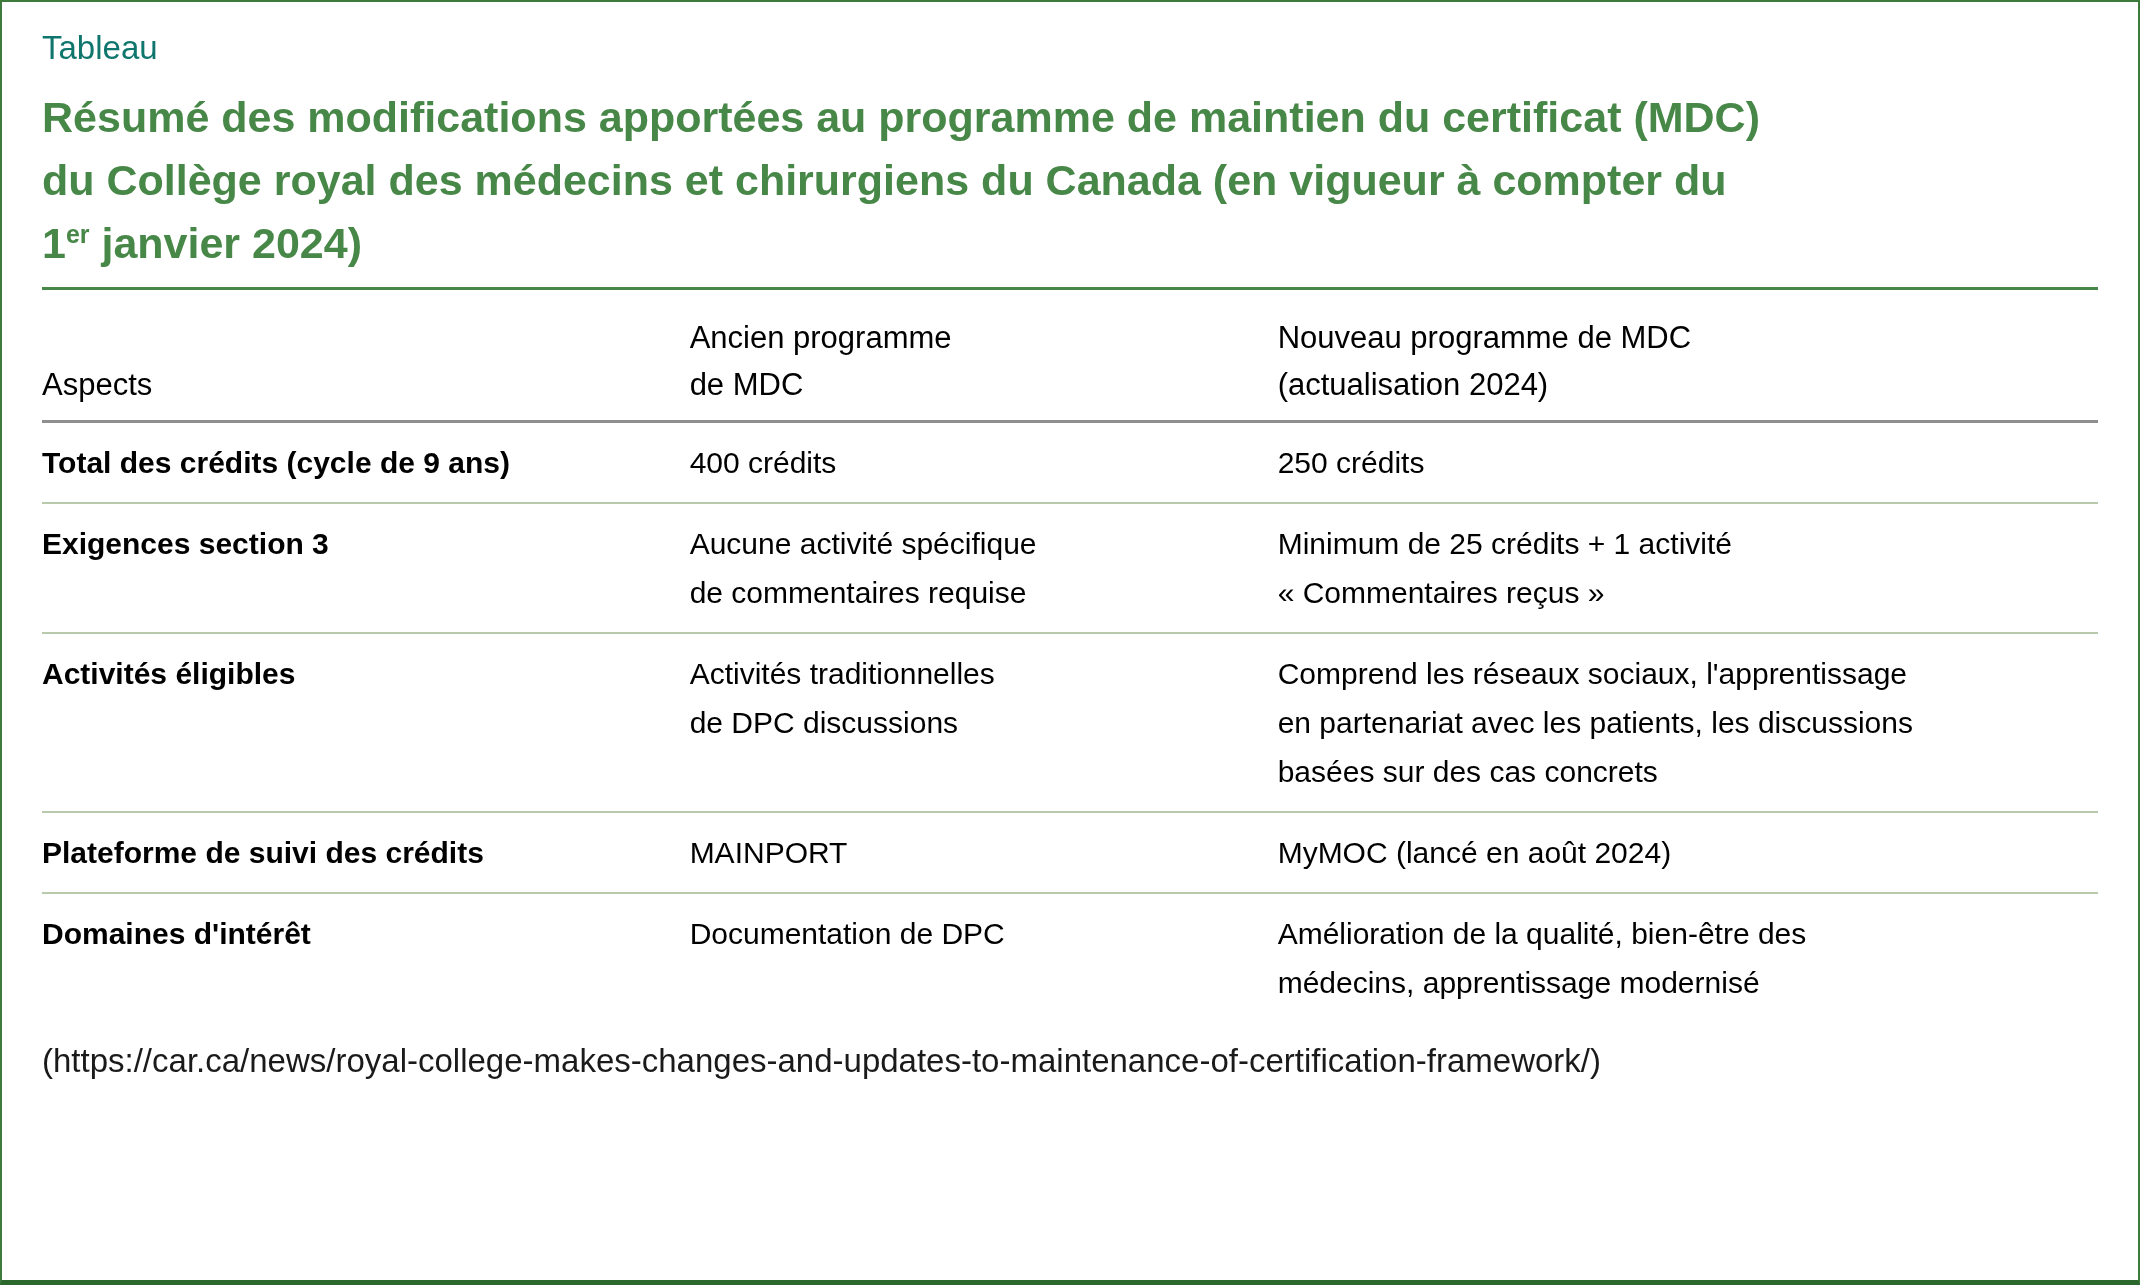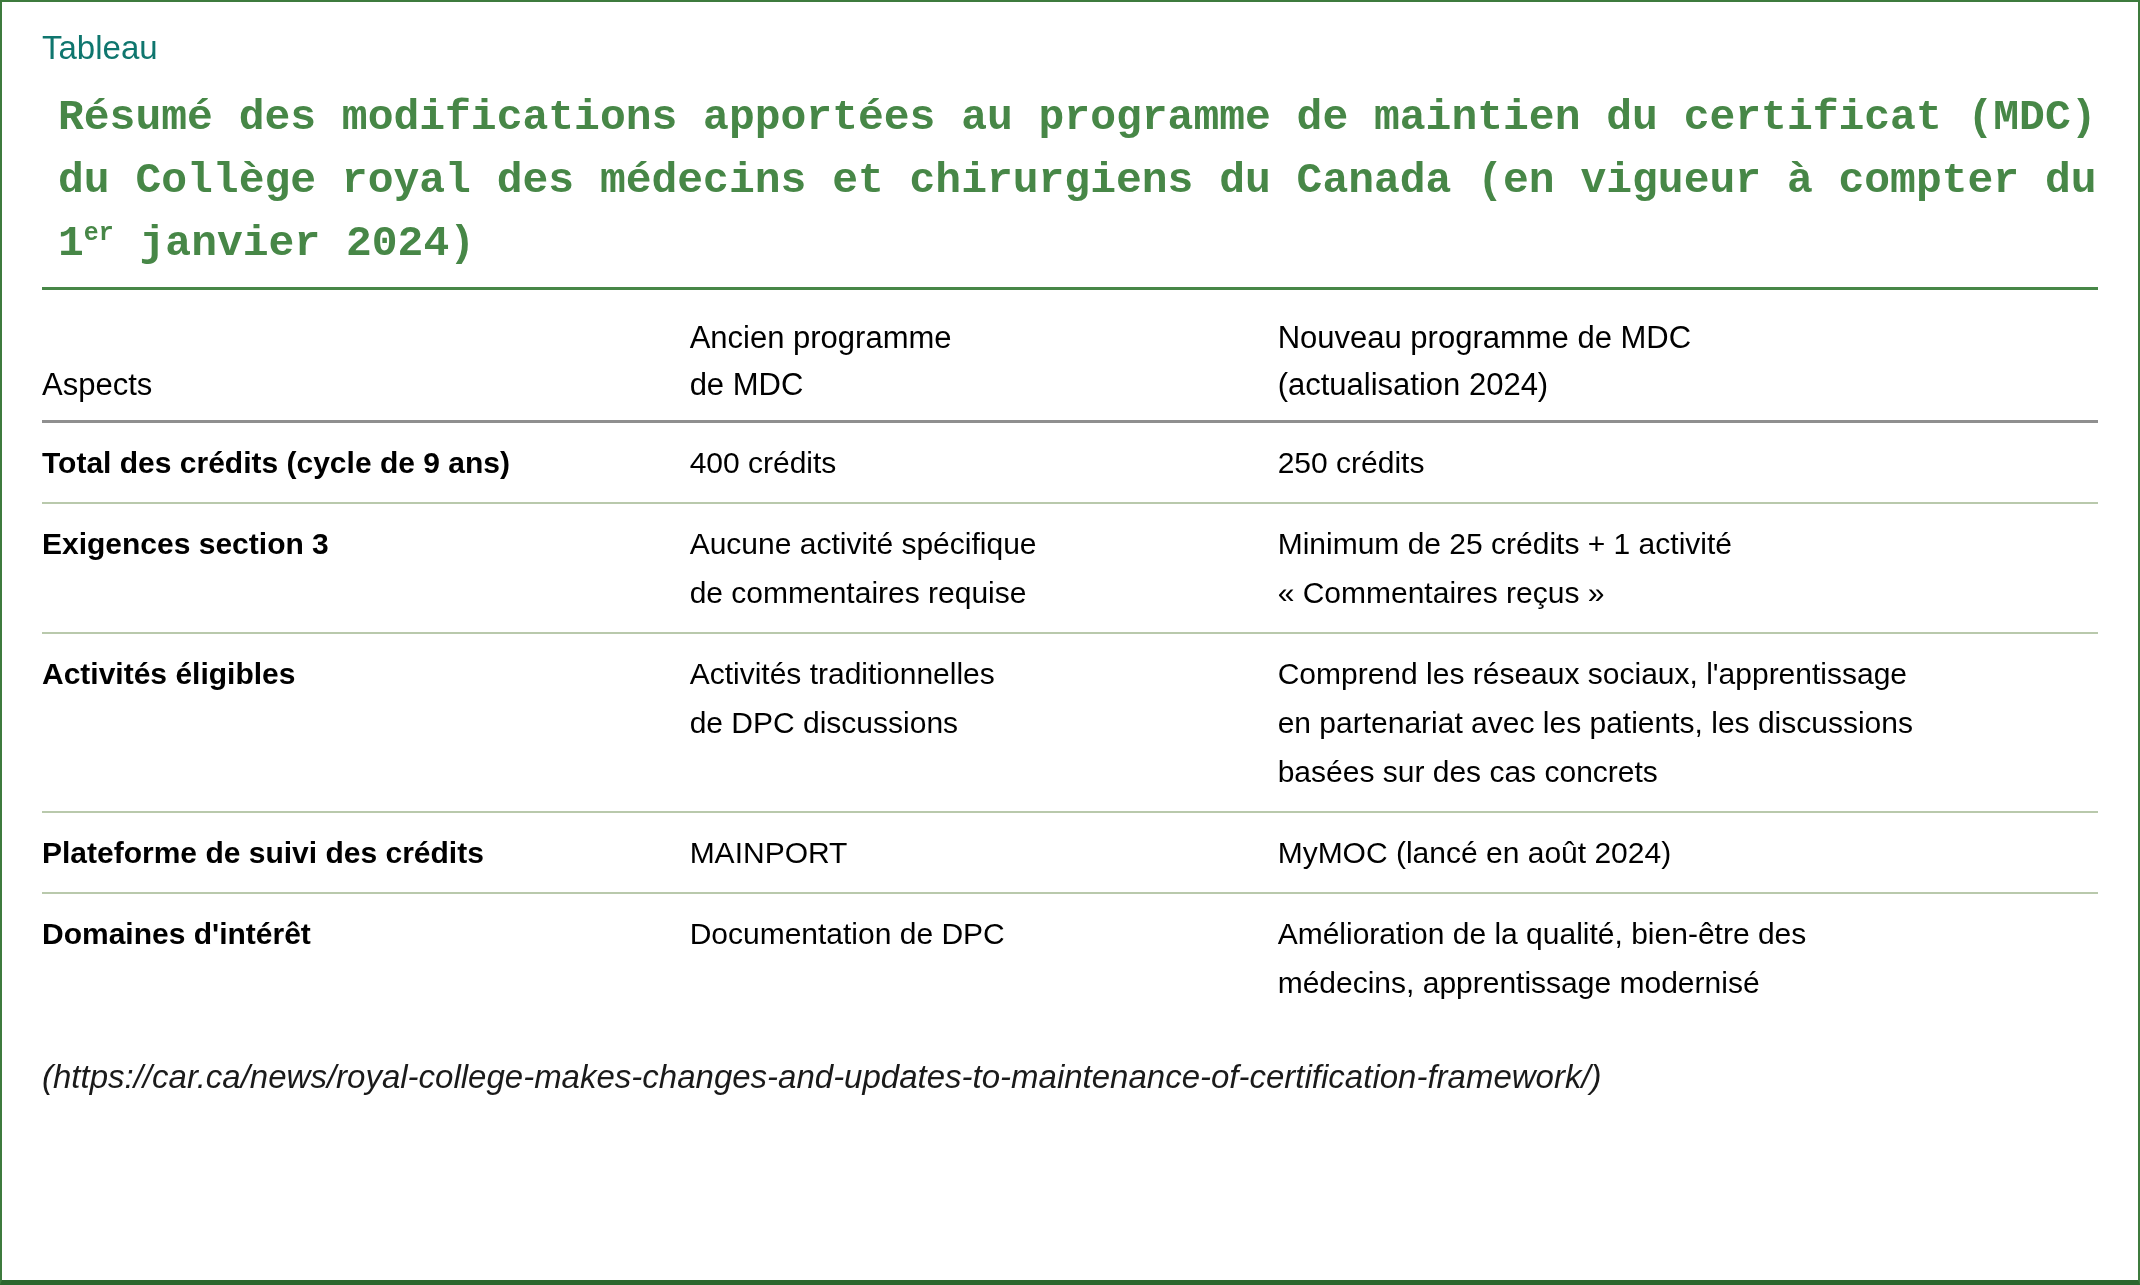--- a/index.html
+++ b/index.html
@@ -18,28 +18,27 @@
     overflow: hidden;
     background: #ffffff;
   }
   .kicker {
     padding-top: 26px;
     font-size: 33px;
     line-height: 40px;
     color: #0f766e;
   }
   h1.title {
-    margin: 18px 0 0 16px;
+    margin: 18px 0 0 0;
     font-size: 43px;
     font-weight: bold;
     color: #478747;
     line-height: 63px;
     white-space: pre-line;
     letter-spacing: 0;
-    font-family: Liberation Mono, monospace;
   }
   h1.title sup {
     font-size: 0.58em;
     line-height: 0;
   }
   .title-rule {
     height: 3px;
     background: #478747;
     border: none;
     margin: 12px 0 0 0;
@@ -72,22 +71,21 @@
     white-space: pre-line;
     line-height: 49px;
   }
   table.mdc-table td.aspect {
     font-weight: bold;
   }
   table.mdc-table tr:last-child td {
     border-bottom: none;
   }
   .source {
-    margin-top: 34px;
-    font-style: italic;
+    margin-top: 18px;
     font-size: 33px;
     line-height: 42px;
     color: #1a1a1a;
   }
 </style>
 </head>
 <body>
 
 <div class="page">
 

